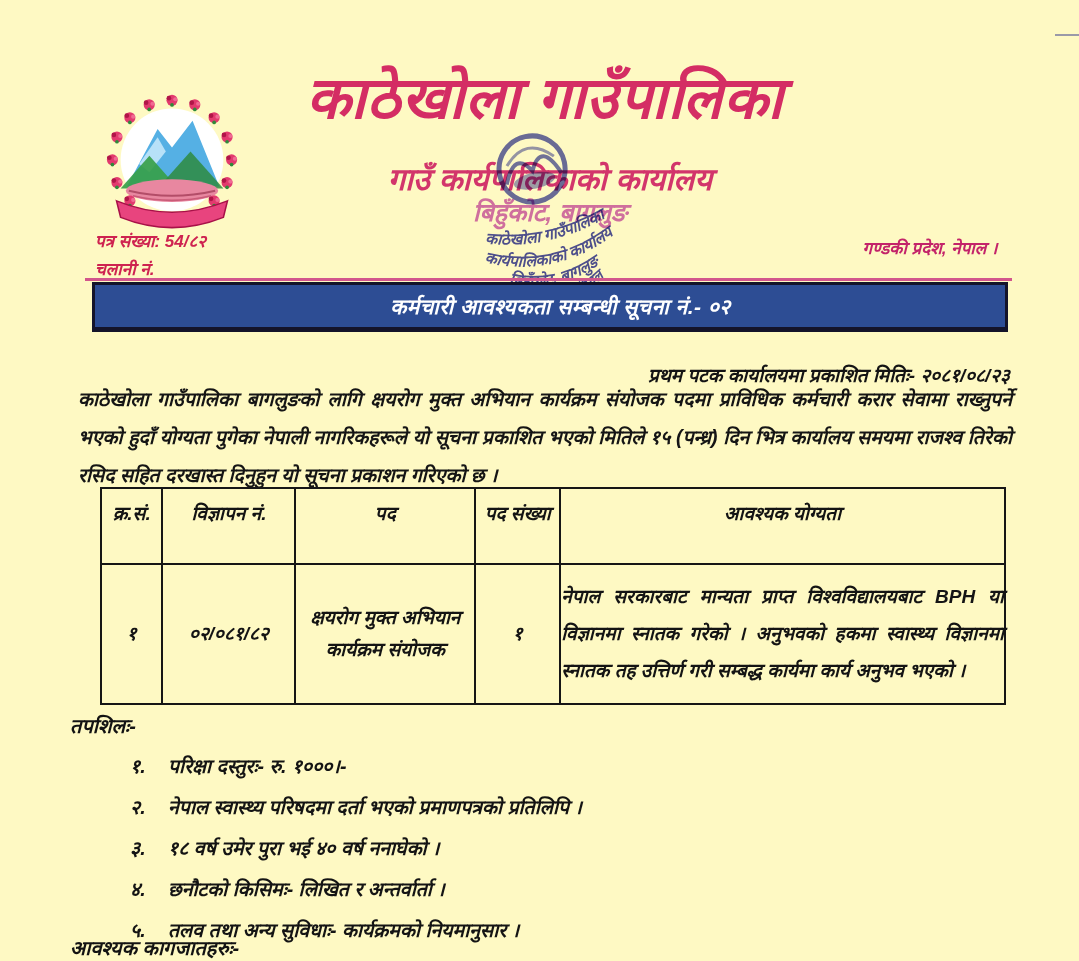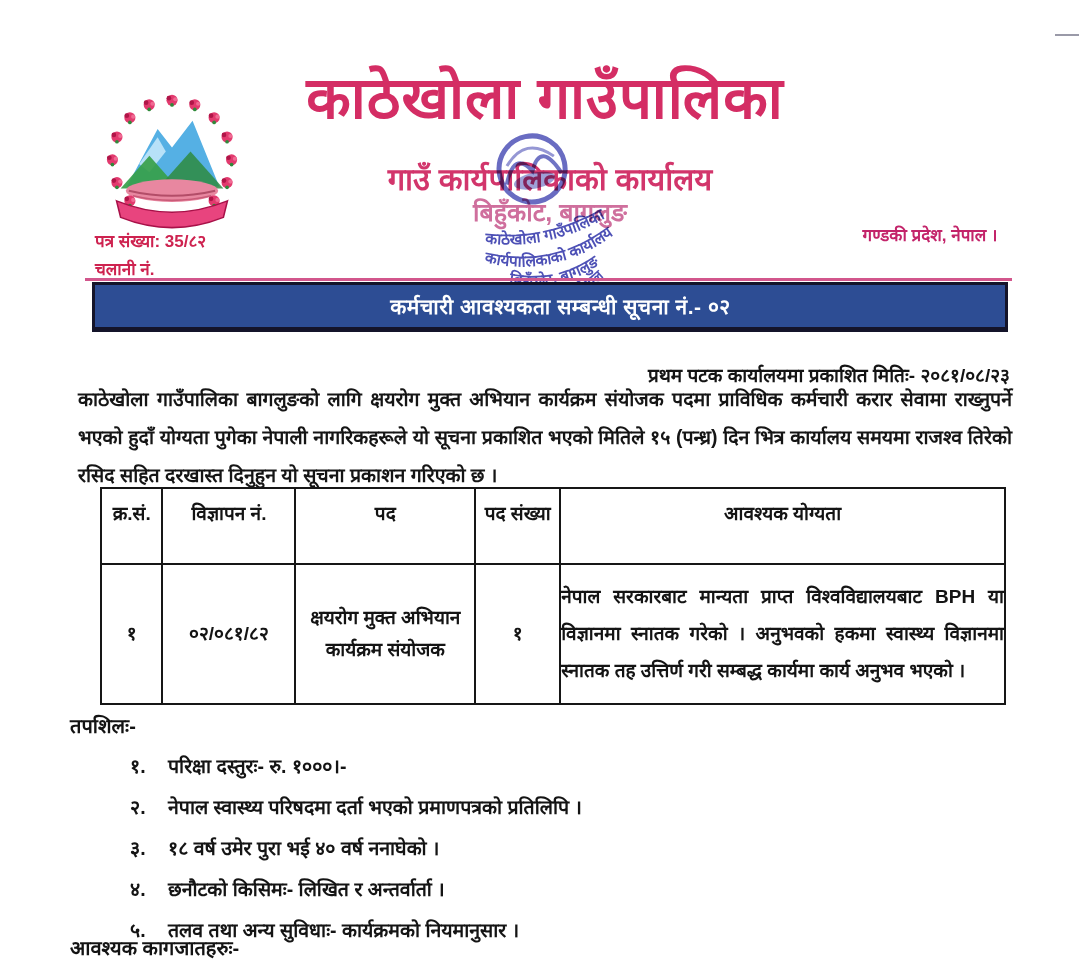--- a/index.html
+++ b/index.html
@@ -1,20 +1,21 @@
 <!DOCTYPE html>
 <html><head>
 <meta charset="utf-8">
 <style>
   * { margin:0; padding:0; box-sizing:border-box; }
   body { background:#e9e9e9; font-family:"Liberation Sans","DejaVu Sans",sans-serif; }
   .page {
     position:relative; width:1079px; height:961px; margin:0 auto;
-    background:#ffffff; overflow:hidden;
+    background:#fef9c3; overflow:hidden;
     font-family:"Liberation Sans","DejaVu Sans",sans-serif;
+    font-style:italic;
   }
   .corner-mark { position:absolute; top:34px; right:0; width:24px; height:2px; background:#9a9aa8; }
 
   
   .logo { position:absolute; left:98px; top:92px; width:148px; height:150px; }
   .title {
     position:absolute; left:190px; top:56px; width:710px; text-align:center;
     font-size:58px; font-weight:800; color:#d42d64; letter-spacing:1px; white-space:nowrap;
   }
   .subtitle {
@@ -23,21 +24,21 @@
   }
   .location-line {
     position:absolute; left:340px; top:194px; width:420px; text-align:center;
     font-size:25px; font-weight:800; color:#cf6f9d; white-space:nowrap;
   }
   .meta-left {
     position:absolute; left:95px; top:228px; font-size:17px; font-weight:800;
     color:#ce2350; line-height:28px;
   }
   .meta-right {
-    position:absolute; left:800px; top:223px; width:260px; font-size:17px; font-weight:800;
+    position:absolute; left:800px; top:236px; width:260px; font-size:17px; font-weight:800;
     color:#c3246a; text-align:center; white-space:nowrap;
   }
   .stamp {
     position:absolute; left:405px; top:116px; width:272px; height:196px;
     mix-blend-mode:multiply; opacity:.93;
   }
 
   
   .pink-rule { position:absolute; left:85px; top:278px; width:927px; height:3px; background:#d2568c; }
   .banner {
@@ -115,21 +116,21 @@
       <use href="#flw" x="113" y="106"></use>
     <use href="#flw" x="125.6" y="88.2"></use>
     <path d="M18,106 Q72,128 126,106 L122,122 Q72,142 22,122 Z" fill="#e8447e" stroke="#a81048" stroke-width="1.5"></path>
   </svg>
 
   <div class="title">काठेखोला गाउँपालिका</div>
   <div class="subtitle">गाउँ कार्यपालिकाको कार्यालय</div>
   <div class="location-line">बिहुँकोट, बागलुङ</div>
 
   <div class="meta-left">
-    <div>पत्र संख्या: 35/८२</div>
+    <div>पत्र संख्या: 54/८२</div>
     <div>चलानी नं.</div>
   </div>
   <div class="meta-right">गण्डकी प्रदेश, नेपाल ।</div>
 
   <svg class="stamp" viewBox="0 0 272 196">
     <g transform="rotate(-12 136 95)" fill="#2b2fa8" opacity=".9" font-family="Liberation Sans, DejaVu Sans, sans-serif" font-weight="bold" font-size="15.5">
       <circle cx="136" cy="52" r="33" stroke="#2b2fa8" stroke-width="5" fill="none" opacity=".85"></circle>
       <path d="M108,62 Q122,30 136,54 Q150,26 164,62" stroke="#2b2fa8" stroke-width="4" fill="none" opacity=".8"></path>
       <ellipse cx="136" cy="64" rx="21" ry="8" opacity=".55"></ellipse>
       <path d="M112,44 Q136,18 160,44" stroke="#2b2fa8" stroke-width="3" fill="none" opacity=".6"></path>

